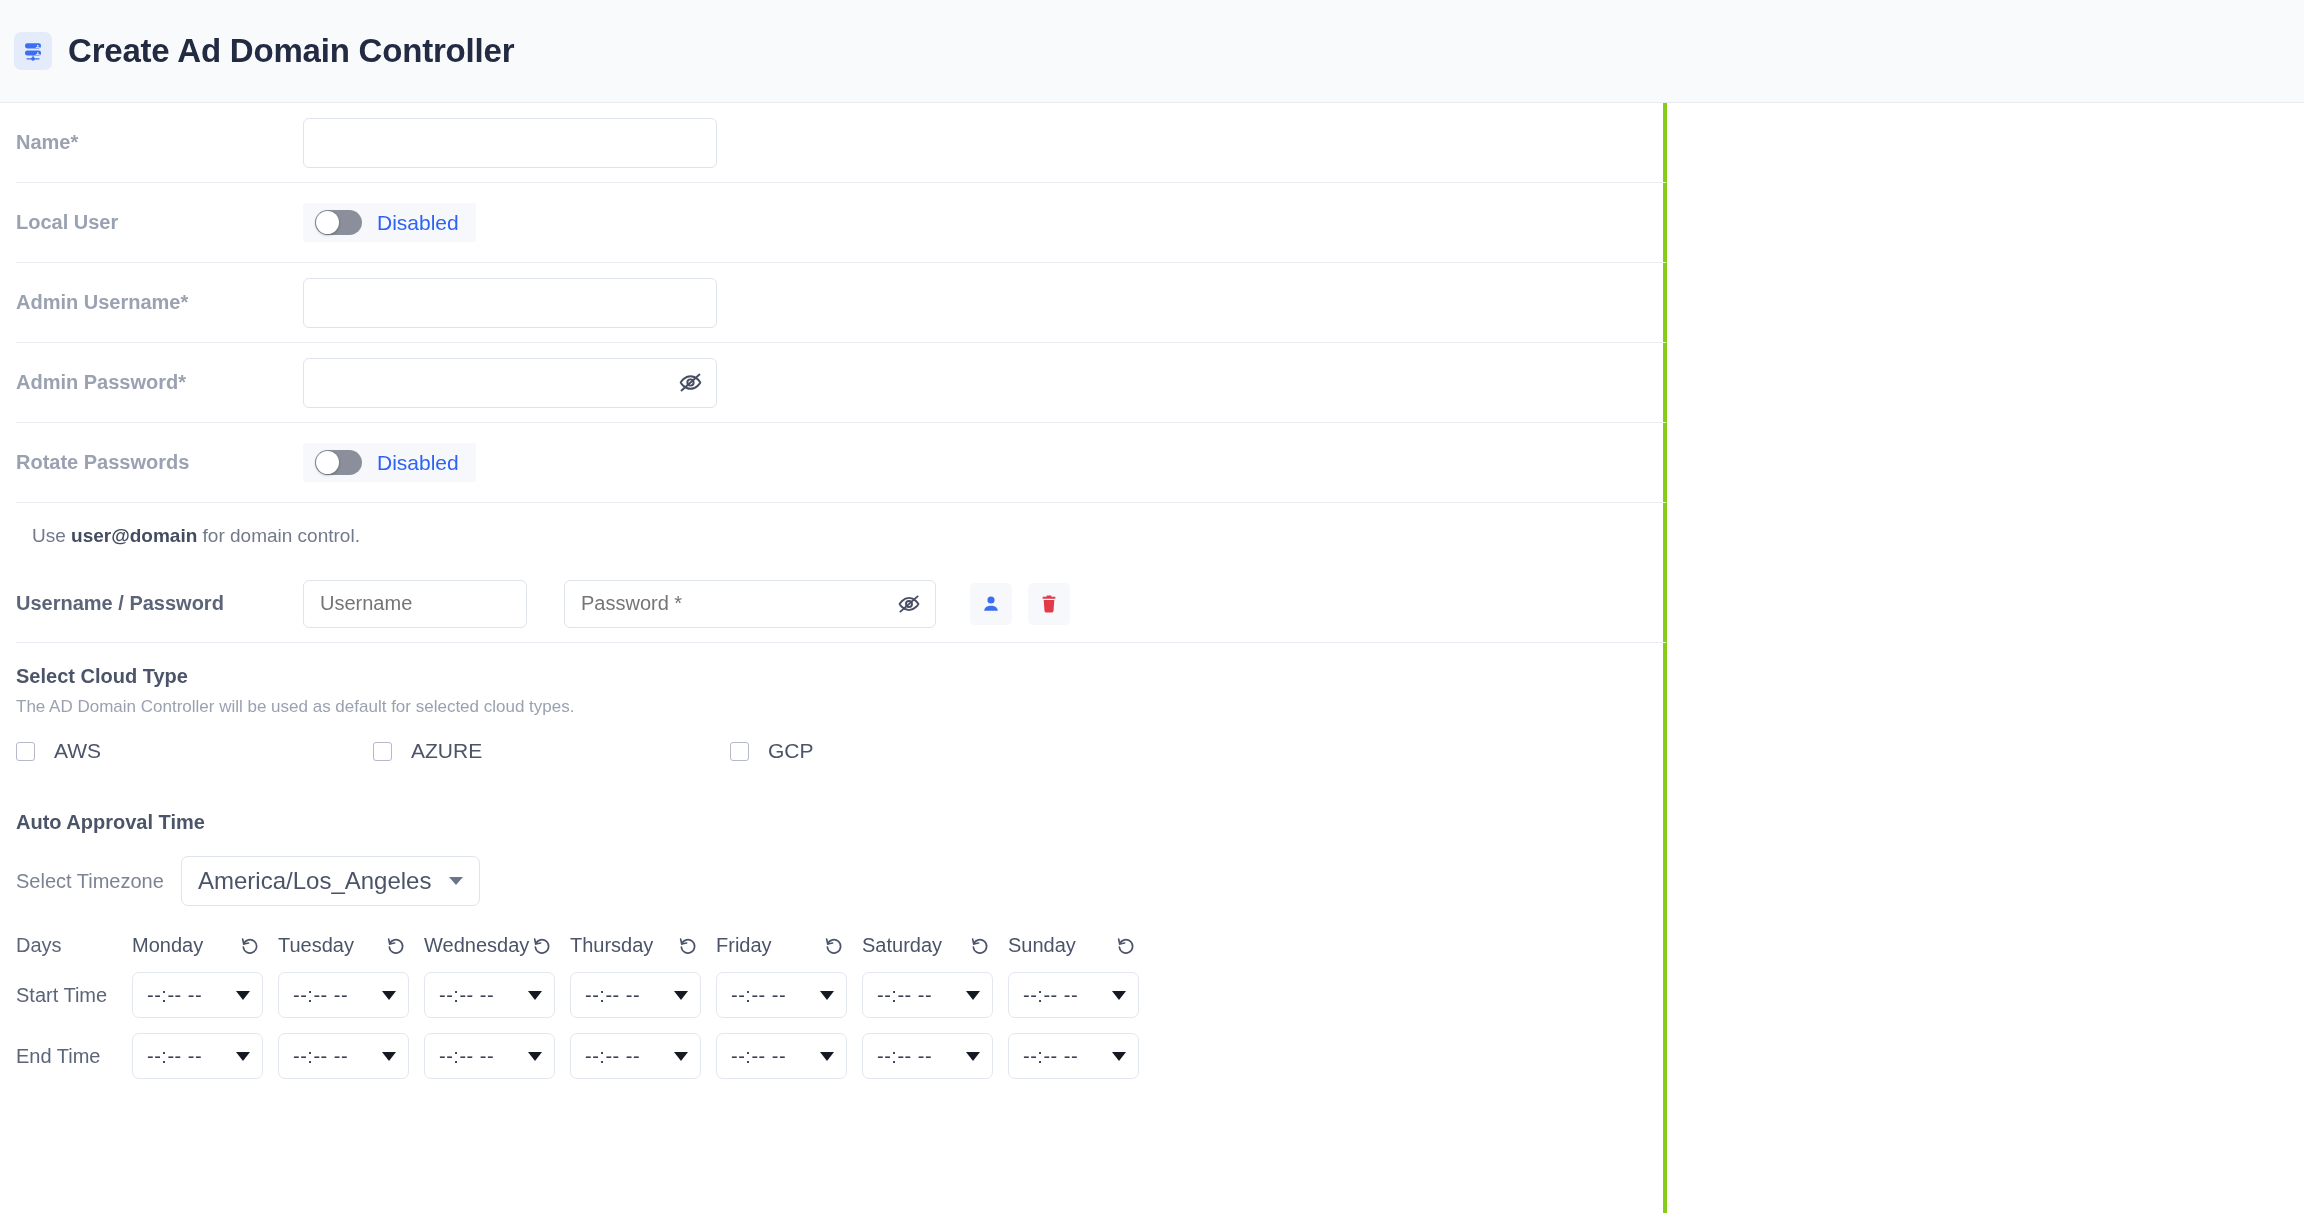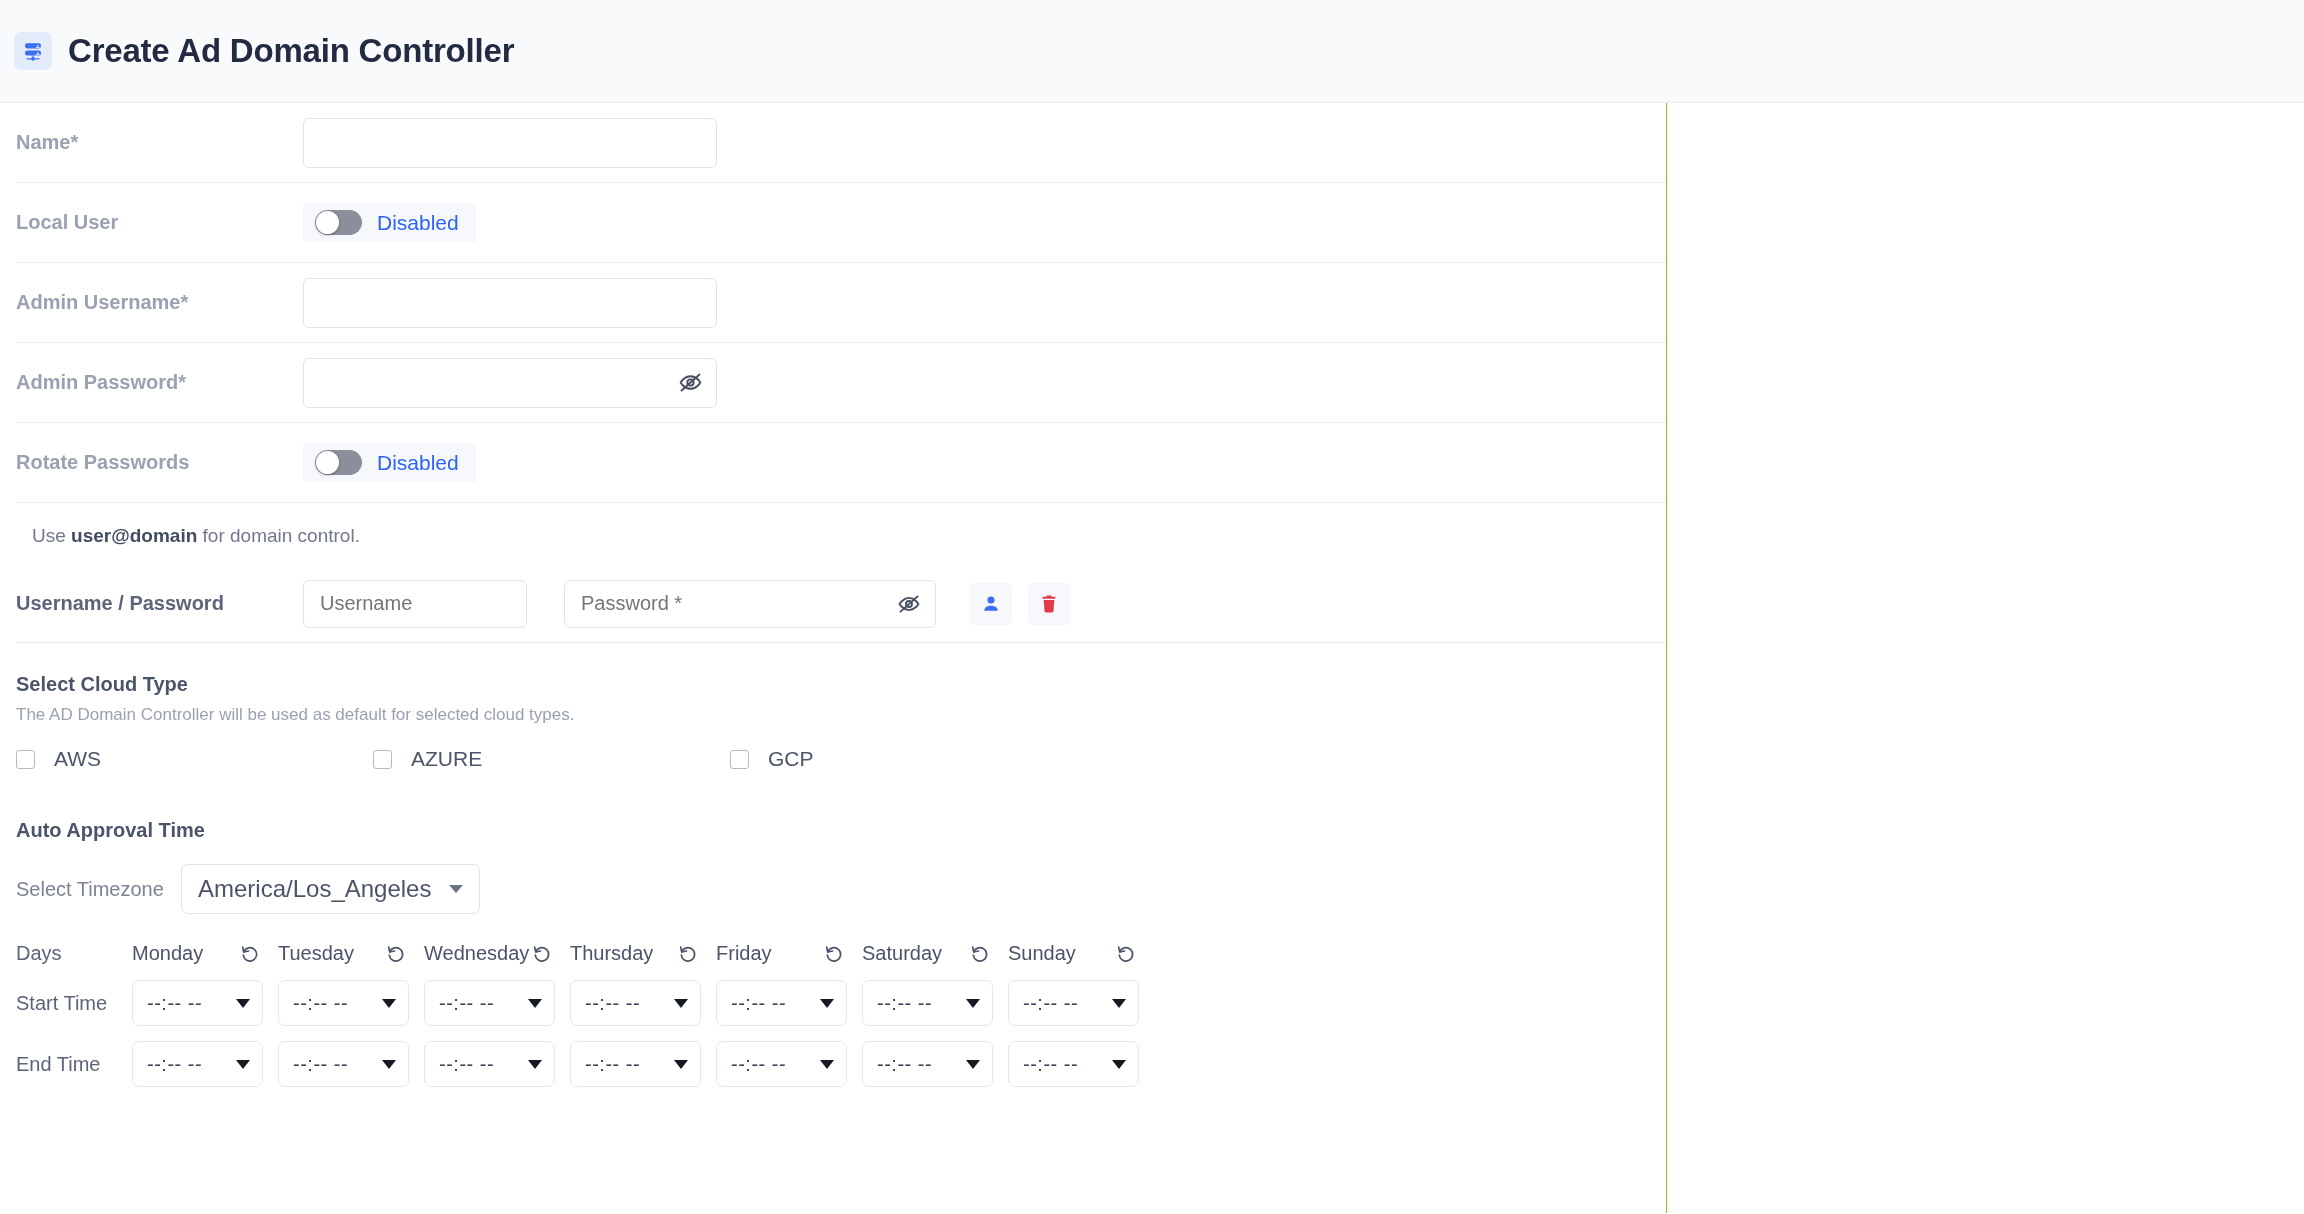--- a/index.html
+++ b/index.html
@@ -30,21 +30,21 @@
     font-size: 33px;
     font-weight: bold;
     color: #232b43;
     margin-left: 16px;
     letter-spacing: -0.2px;
   }
 
   
   .form-area {
     width: 1667px;
-    border-right: 1px solid #84cc16;
+    border-right: 4px solid #84cc16;
     padding: 0 0 0 0;
     height: 1110px;
     position: relative;
   }
   .right-pane { position: absolute; left: 1667px; top: 103px; width: 637px; height: 1111px; background:#fff;}
 
   .row {
     display: flex;
     align-items: center;
     height: 80px;
@@ -165,21 +165,20 @@
     width: 1650px;
     border-bottom: 1px solid #e9ecf1;
     padding: 22px 0 22px 0;
   }
   .section.noline { border-bottom: none; }
   .sec-title {
     font-size: 20px;
     font-weight: bold;
     color: #4b5468;
     margin-bottom: 9px;
-    margin-top: 8px;
   }
   .sec-sub {
     font-size: 17px;
     color: #9aa1b1;
     margin-bottom: 22px;
   }
   .checkbox-row { display: flex; }
   .cb-item {
     display: flex; align-items: center;
     width: 357px;

